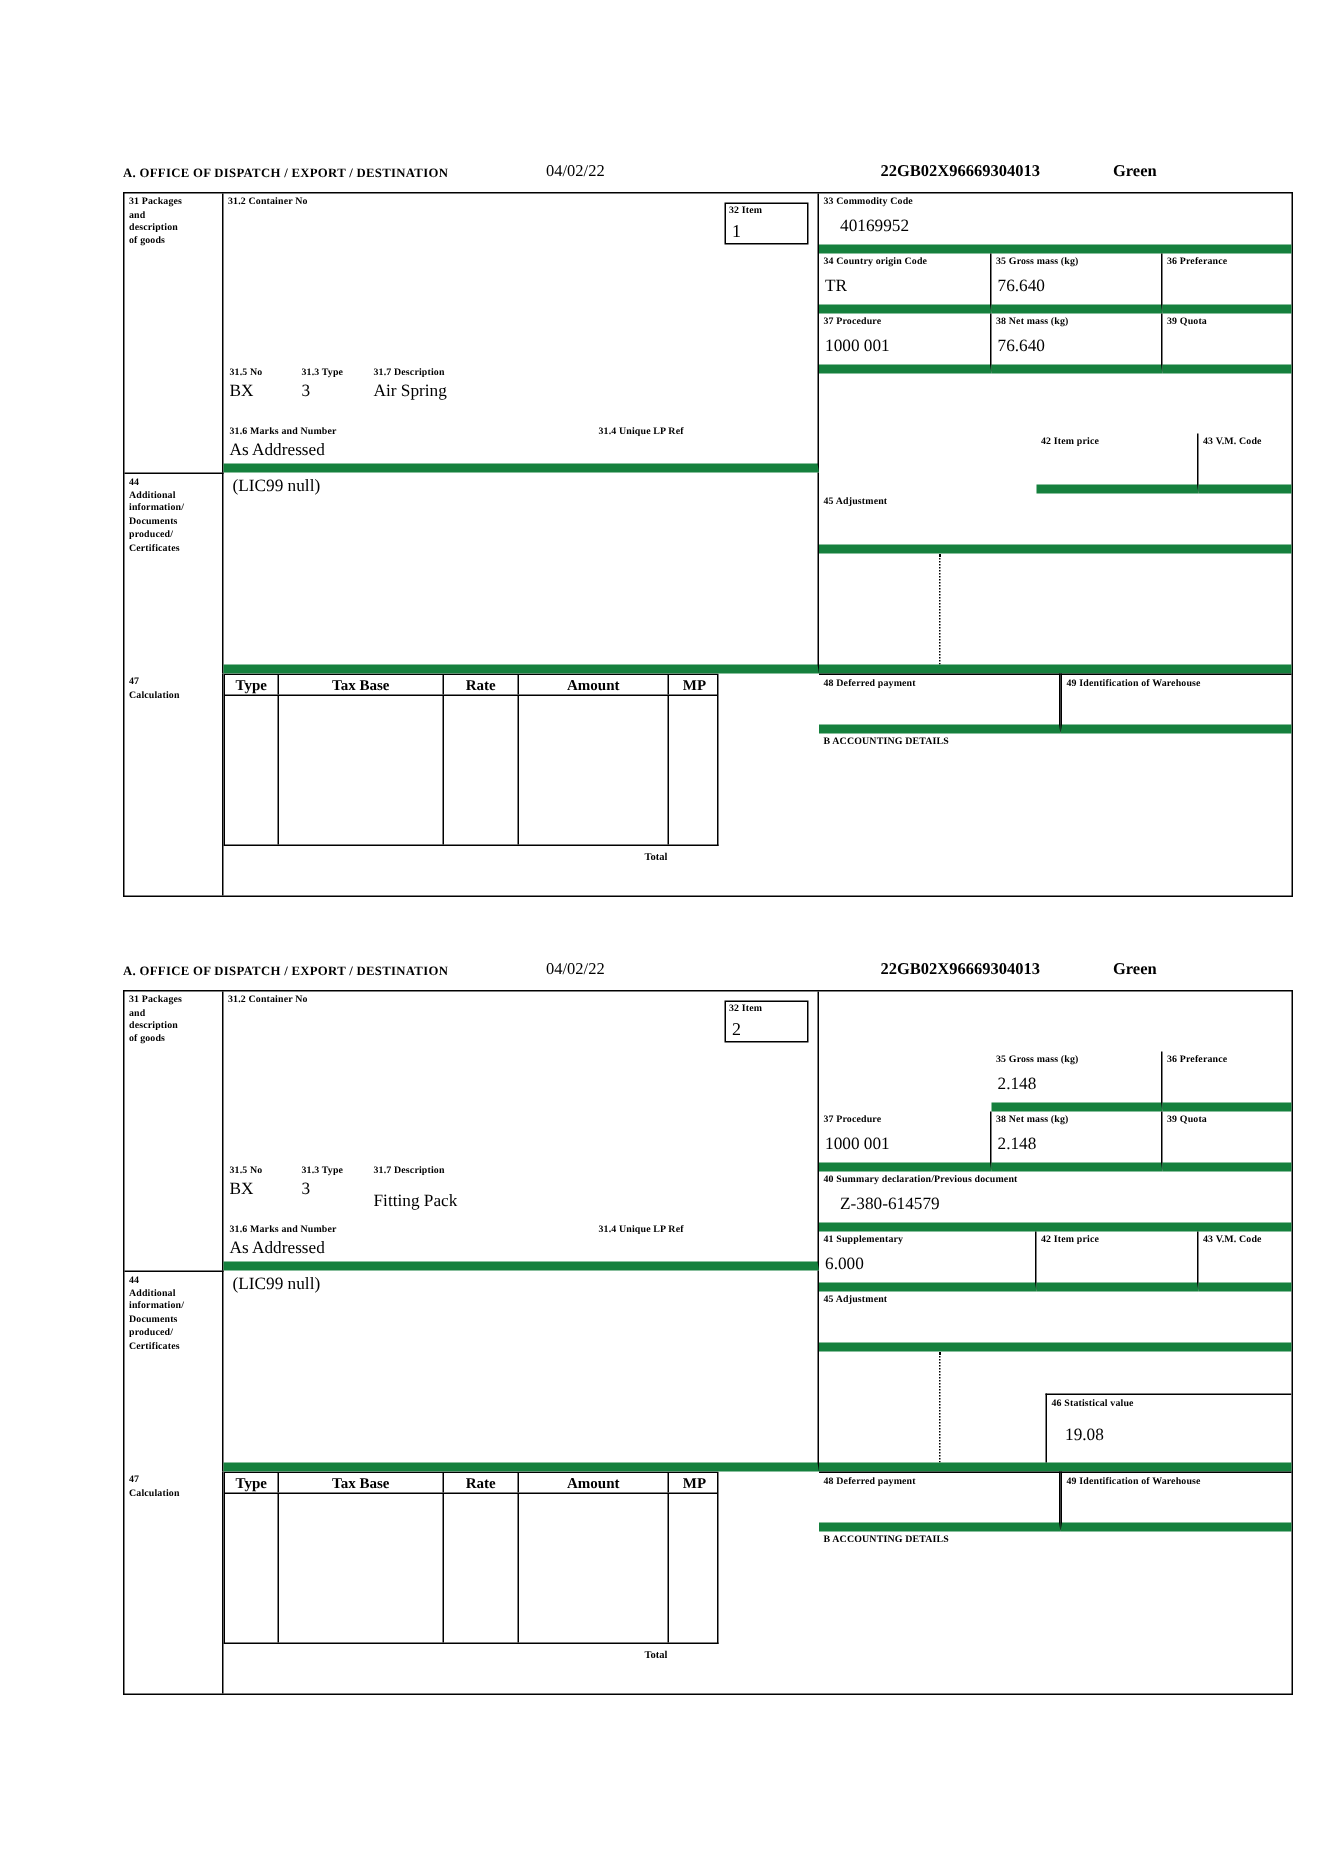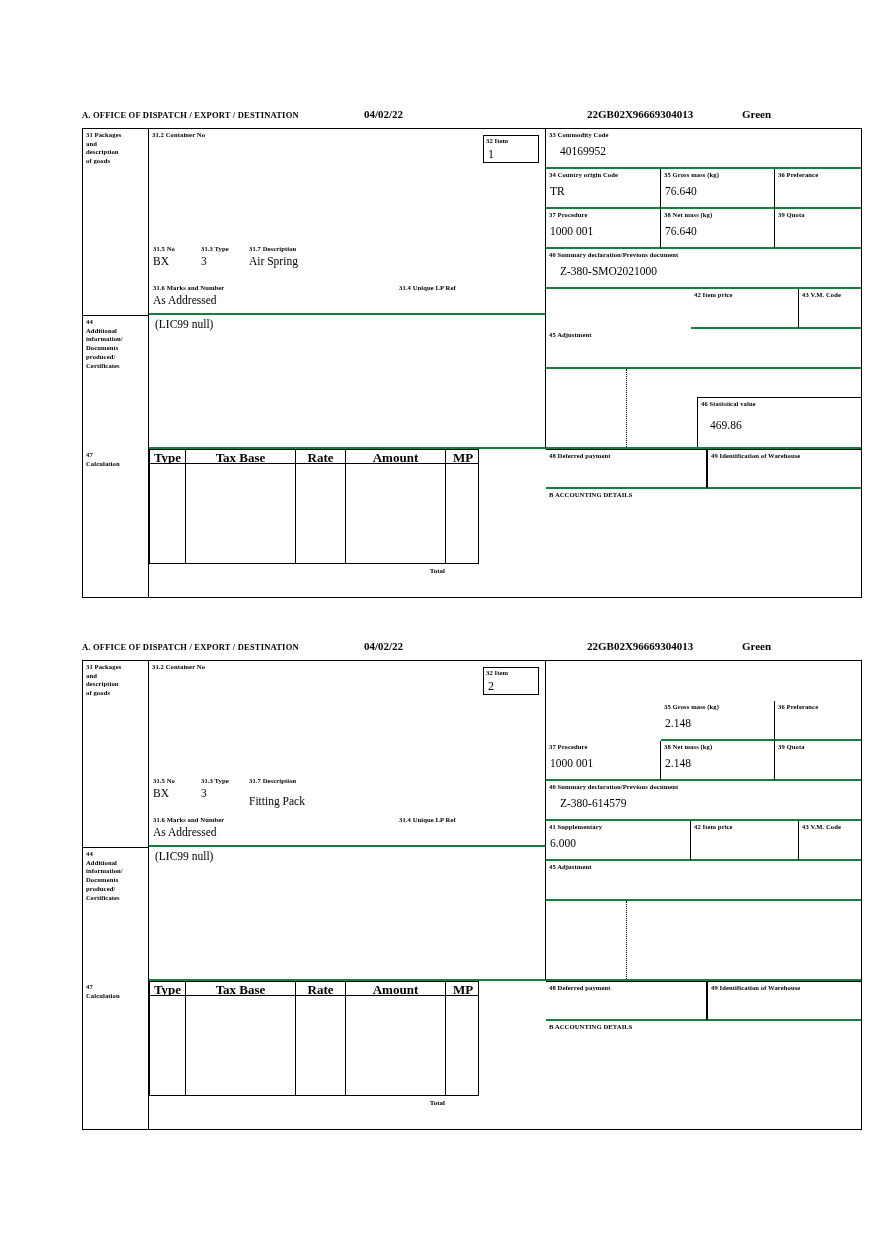--- a/index.html
+++ b/index.html
@@ -39,21 +39,21 @@
     position: absolute;
     left: 0; top: 0;
     font-size: 8.5px;
     font-weight: bold;
     letter-spacing: .2px;
   }
   .hdr .date {
     position: absolute;
     left: 282px; top: -2px;
     font-size: 11px;
-    font-weight: bold;
+    font-weight: normal;
     text-align: center;
   }
   .hdr .mrn {
     position: absolute;
     left: 505px; top: -2px;
     font-size: 11px;
     font-weight: bold;
   }
   .hdr .lane {
     position: absolute;
@@ -68,21 +68,21 @@
     border: 1px solid #000;
     height: 470px;
     box-sizing: border-box;
   }
   .cell {
     position: absolute;
     box-sizing: border-box;
     overflow: hidden;
   }
   .bt { border-top: 1px solid #000; }
-  .bb { border-bottom: 2px solid #15803d; }
+  .bb { border-bottom: 6px solid #15803d; }
   .bl { border-left: 1px solid #000; }
   .br { border-right: 1px solid #000; }
 
   .lbl {
     font-size: 6.6px;
     font-weight: bold;
     line-height: 1.32;
     letter-spacing: .1px;
   }
   .val {
@@ -100,21 +100,21 @@
     border: 1px solid #000;
     box-sizing: border-box;
   }
 
   
   .dotted-v {
     position: absolute;
     border-left: 1px dotted #000;
   }
   .calc-head {
-    font-size: 13px;
+    font-size: 10px;
     font-weight: bold;
     text-align: center;
     line-height: 15px;
   }
 
   .totlabel {
     font-size: 7px;
     font-weight: bold;
     text-align: right;
   }
@@ -190,24 +190,20 @@
       </div>
       <div class="cell bb br" style="left:578px;top:80px;width:114px;height:40px;">
         <div class="lbl pad">38 Net mass (kg)</div>
         <div class="val" style="margin-left:4px;margin-top:3px;">76.640</div>
       </div>
       <div class="cell bb" style="left:692px;top:80px;width:86px;height:40px;">
         <div class="lbl pad">39 Quota</div>
         <div class="val" style="margin-left:4px;margin-top:3px;"></div>
       </div>
 
-      <div class="cell bb" style="left:463px;top:120px;width:315px;height:40px;">
-        <div class="lbl pad">40 Summary declaration/Previous document</div>
-        <div class="val" style="margin-left:14px;margin-top:3px;">Z-380-SMO2021000</div>
-      </div>
 
       <div class="cell bb br" style="left:608px;top:160px;width:108px;height:40px;">
         <div class="lbl pad">42 Item price</div>
         <div class="val" style="margin-left:4px;margin-top:3px;"></div>
       </div>
       <div class="cell bb" style="left:716px;top:160px;width:62px;height:40px;">
         <div class="lbl pad">43 V.M. Code</div>
         <div class="val" style="margin-left:4px;margin-top:3px;"></div>
       </div>
 
@@ -224,24 +220,20 @@
         <div class="val" style="margin-left:6px;margin-top:3px;">(LIC99 null)</div>
       </div>
 
       <div class="cell bb" style="left:463px;top:200px;width:315px;height:40px;">
         <div class="lbl pad">45 Adjustment</div>
         <div class="val" style="margin-left:14px;margin-top:3px;"></div>
       </div>
 
       <div class="cell bb" style="left:463px;top:240px;width:315px;height:80px;">
         <div class="dotted-v" style="left:80px;top:0;height:80px;"></div>
-        <div class="cell bl" style="left:151px;top:28px;width:164px;height:52px;border-left:1px solid #000;border-top:1px solid #000;">
-          <div class="lbl pad">46 Statistical value</div>
-          <div class="val" style="margin-left:12px;margin-top:8px;">469.86</div>
-        </div>
       </div>
 
       <div class="cell leftlab br pad" style="left:0;top:320px;width:66px;height:148px;">
         <div class="lbl"><span>47</span><br>
         <span>Calculation</span></div>
       </div>
 
       <div class="cell" style="left:66px;top:320px;width:397px;height:148px;">
 
         <div class="cell" style="left:0;top:0;width:330px;height:15px;border:1px solid #000;border-bottom:1px solid #000;">
@@ -377,20 +369,24 @@
         <div class="val" style="margin-left:6px;margin-top:3px;">(LIC99 null)</div>
       </div>
 
       <div class="cell bb" style="left:463px;top:200px;width:315px;height:40px;">
         <div class="lbl pad">45 Adjustment</div>
         <div class="val" style="margin-left:14px;margin-top:3px;"></div>
       </div>
 
       <div class="cell bb" style="left:463px;top:240px;width:315px;height:80px;">
         <div class="dotted-v" style="left:80px;top:0;height:80px;"></div>
+        <div class="cell" style="left:151px;top:28px;width:164px;height:52px;border-left:1px solid #000;border-top:1px solid #000;">
+          <div class="lbl pad">46 Statistical value</div>
+          <div class="val" style="margin-left:12px;margin-top:8px;">19.08</div>
+        </div>
       </div>
 
       <div class="cell leftlab br pad" style="left:0;top:320px;width:66px;height:148px;">
         <div class="lbl"><span>47</span><br>
         <span>Calculation</span></div>
       </div>
 
       <div class="cell" style="left:66px;top:320px;width:397px;height:148px;">
         <div class="cell" style="left:0;top:0;width:330px;height:15px;border:1px solid #000;">
           <div class="cell calc-head br" style="left:0;top:0;width:36px;height:15px;">Type</div>

